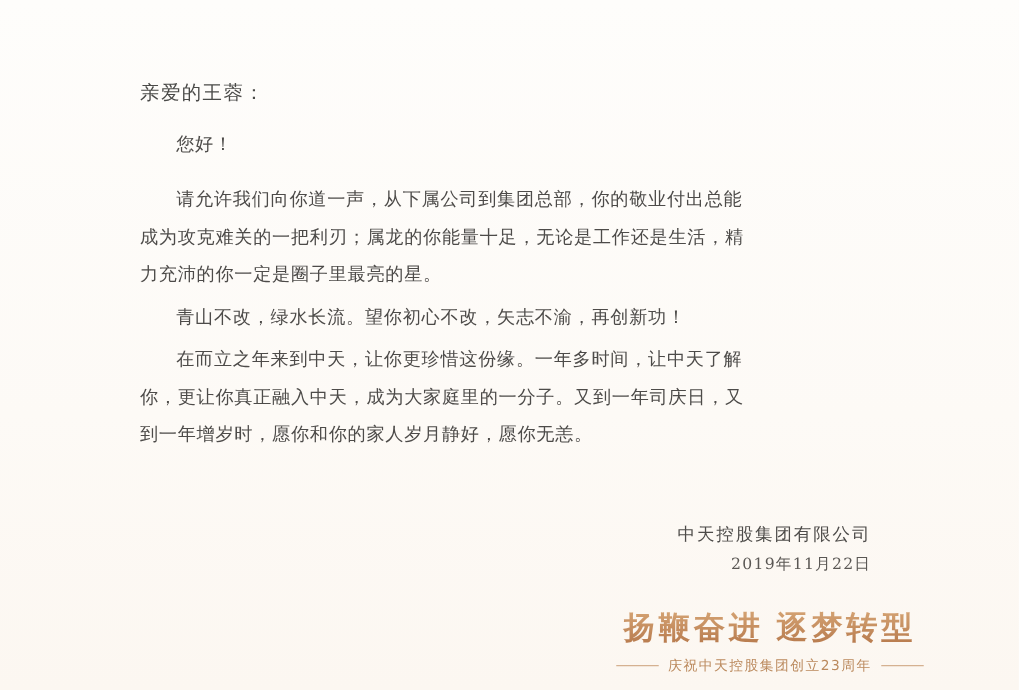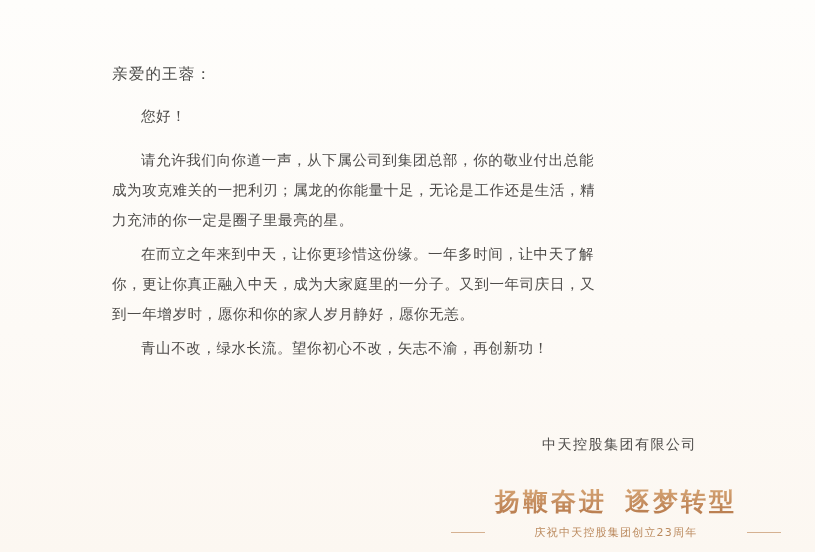--- a/index.html
+++ b/index.html
@@ -96,27 +96,27 @@
   }
   .slogan {
     font-size: 25px;
     font-weight: bold;
     letter-spacing: 3px;
     color: #c08a5e;
     background: linear-gradient(180deg, #d8a878 0%, #b5774a 100%);
     -webkit-background-clip: text;
     background-clip: text;
     -webkit-text-fill-color: transparent;
-    font-family: Liberation Mono, monospace;
+    font-family: Liberation Sans, sans-serif;
     white-space: nowrap;
   }
   .subslogan-row {
     display: flex;
     align-items: center;
-    justify-content: space-between;
+    justify-content: center;
     gap: 8px;
     margin-top: 7px;
   }
   .rule {
     height: 1px;
     width: 34px;
     background: #c89a70;
     opacity: 0.75;
   }
   .subslogan {
@@ -130,26 +130,27 @@
 </head>
 <body>
 
 <div class="page">
 
 
   <div class="letter">
     <p class="salutation">亲爱的王蓉：</p>
     <p class="para greet">您好！</p>
     <p class="para">请允许我们向你道一声，从下属公司到集团总部，你的敬业付出总能成为攻克难关的一把利刃；属龙的你能量十足，无论是工作还是生活，精力充沛的你一定是圈子里最亮的星。</p>
+    <p class="para">青山不改，绿水长流。望你初心不改，矢志不渝，再创新功！</p>
     <p class="para">在而立之年来到中天，让你更珍惜这份缘。一年多时间，让中天了解你，更让你真正融入中天，成为大家庭里的一分子。又到一年司庆日，又到一年增岁时，愿你和你的家人岁月静好，愿你无恙。</p>
-    <p class="para">青山不改，绿水长流。望你初心不改，矢志不渝，再创新功！</p>
   </div>
 
   <div class="signature">
     <div class="sig-company">中天控股集团有限公司</div>
+    <div class="sig-date">2019年11月22日</div>
   </div>
 
   <div class="slogan-wrap">
     <div class="slogan">扬鞭奋进 逐梦转型</div>
     <div class="subslogan-row">
       <div class="rule"></div>
       <div class="subslogan">庆祝中天控股集团创立23周年</div>
       <div class="rule"></div>
     </div>
   </div>

